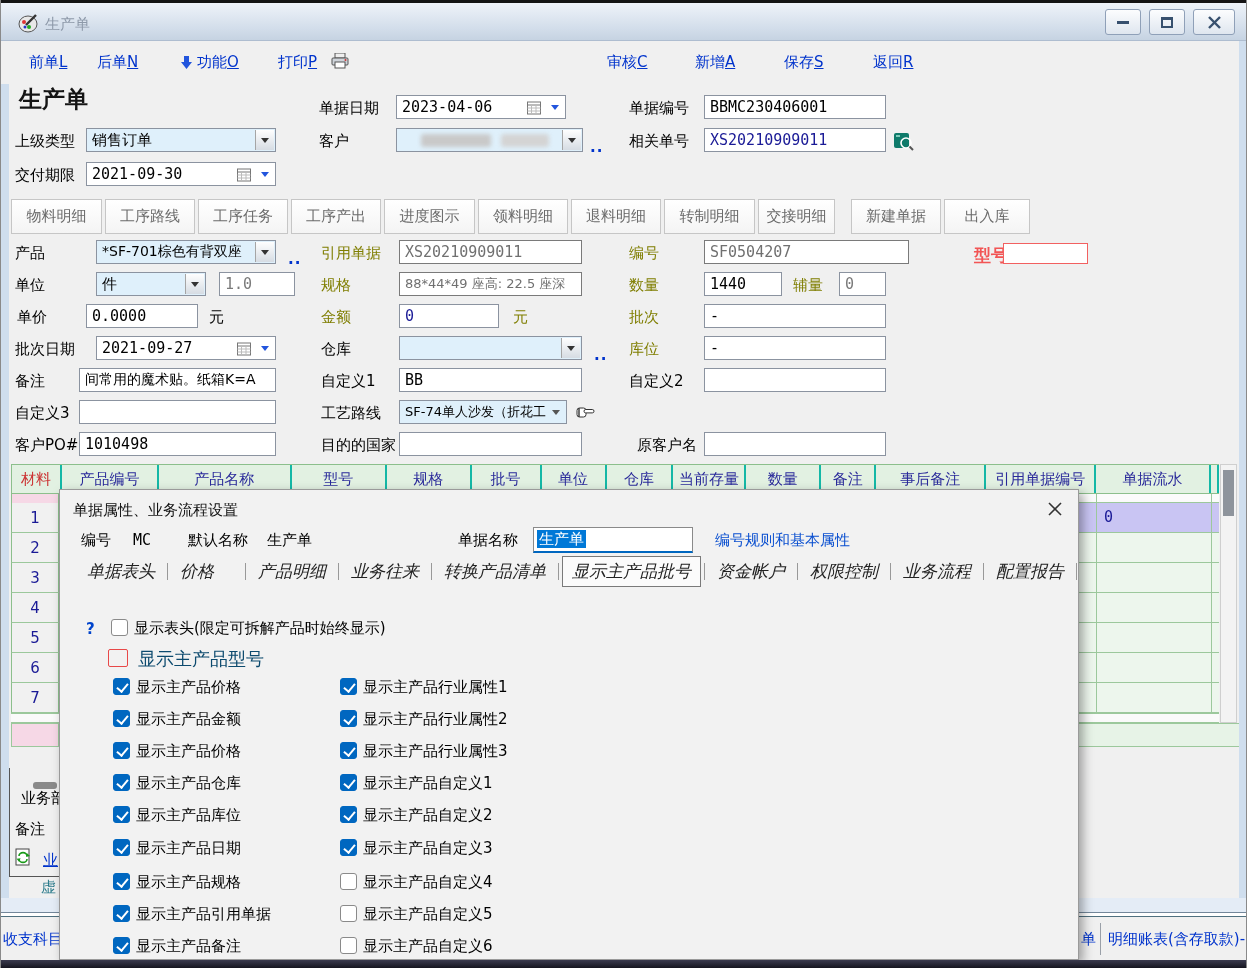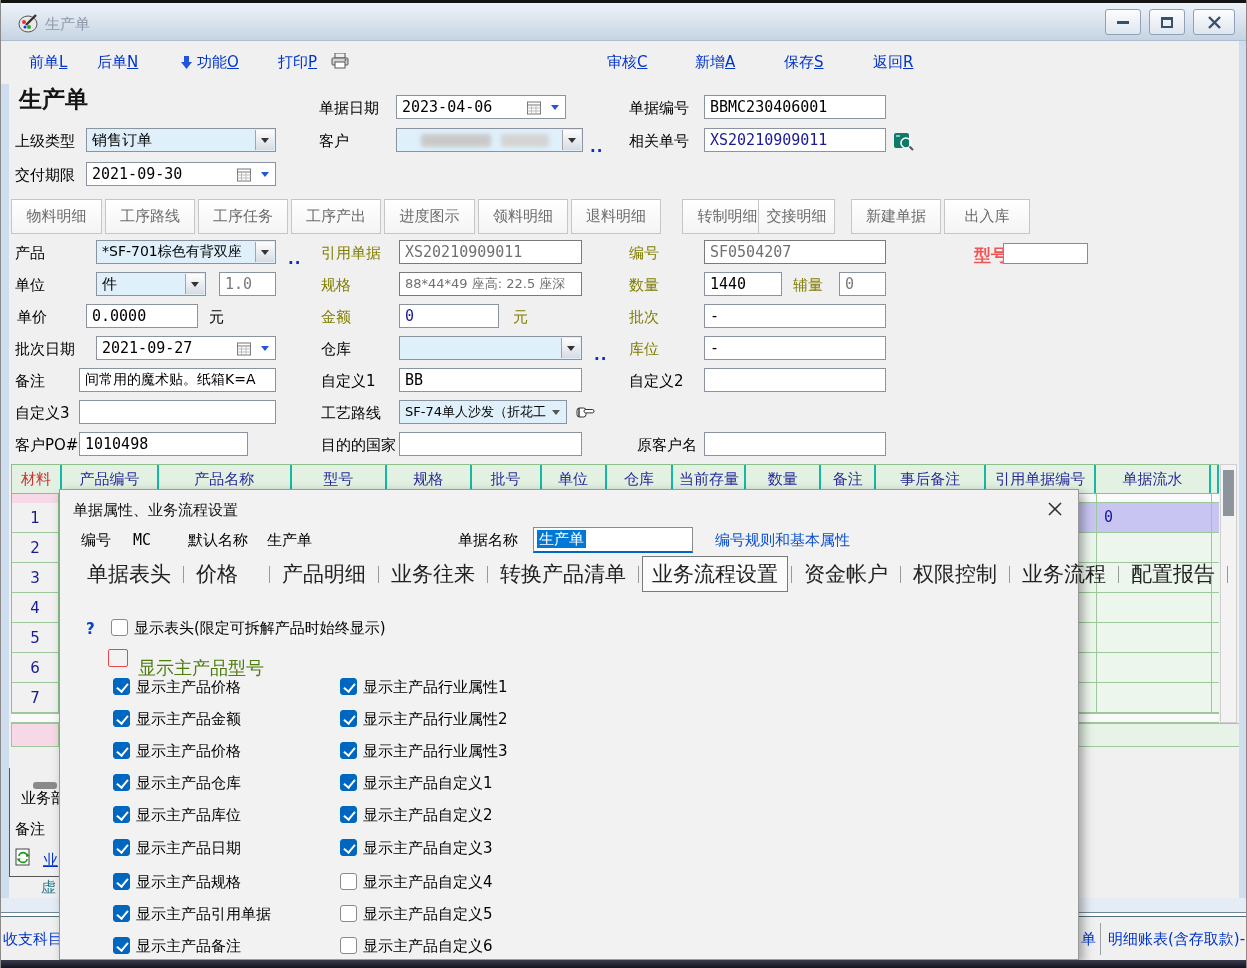--- a/index.html
+++ b/index.html
@@ -82,21 +82,21 @@
   #bottomedge { left:0; top:960px; width:1247px; height:8px;
      background:linear-gradient(#3a3a4e,#15151f); z-index:30; }
   .edgestrip { background:#cfdeee; }
 
   
   #dialog { left:58px; top:489px; width:1020px; height:471px; background:#f2f2f2;
      border:1px solid #9a9a9a; box-shadow:4px 4px 10px rgba(0,0,0,.35); z-index:10; }
   #dialog .dt { position:absolute; left:13px; top:11px; font-size:15px; color:#111; }
   #dlg-close { position:absolute; right:14px; top:10px; width:18px; height:18px; cursor:pointer; }
   .dtabrow { position:absolute; left:18px; top:66px; display:flex; align-items:center; }
-  .dtab { padding:3px 9px; font-size:21px; color:#222; cursor:pointer; white-space:nowrap; }
+  .dtab { padding:3px 9px; font-size:17px; color:#222; cursor:pointer; white-space:nowrap;font-style:italic; }
   .dtab.sel { border:1px solid #7a7a7a; background:#fbfbfb; }
   .dsep { width:1px; height:17px; background:#999; margin:0 3px; }
   .cb { position:absolute; width:17px; height:17px; border-radius:3px; background:#fff;
         border:1px solid #8a8a8a; cursor:pointer; }
   .cb.checked { background:#0067c0; border-color:#0067c0; }
   .cb.checked::after { content:""; position:absolute; left:5px; top:2px; width:5px; height:9px;
         border:solid #fff; border-width:0 2px 2px 0; transform:rotate(40deg); }
   .cb-red { position:absolute; width:20px; height:18px; border:1px solid #e84848;
         border-radius:2px; background:transparent; cursor:pointer; }
   .optlbl { position:absolute; font-size:15px; white-space:nowrap; }
@@ -214,42 +214,42 @@
       </div>
   </div>
 
   <div class="tabbtn" style="left:10px;width:91px">物料明细</div>
   <div class="tabbtn" style="left:104px;width:90px">工序路线</div>
   <div class="tabbtn" style="left:197px;width:90px">工序任务</div>
   <div class="tabbtn" style="left:290px;width:90px">工序产出</div>
   <div class="tabbtn" style="left:383px;width:91px">进度图示</div>
   <div class="tabbtn" style="left:477px;width:90px">领料明细</div>
   <div class="tabbtn" style="left:570px;width:90px">退料明细</div>
-  <div class="tabbtn" style="left:681px;width:91px">转制明细</div>
+  <div class="tabbtn" style="left:663px;width:91px">转制明细</div>
   <div class="tabbtn" style="left:757px;width:77px">交接明细</div>
   <div class="tabbtn" style="left:850px;width:90px">新建单据</div>
   <div class="tabbtn" style="left:943px;width:86px">出入库</div>
 
   <div class="lbl" style="left:14px;top:244px">产品</div>
   <div class="combo" style="left:95px;top:240px;width:180px">
     <span class="val" style="font-size:14px">*SF-701棕色有背双座</span>
     <div class="arrowbtn">
         <div class="tri"></div>
       </div>
   </div>
   <div class="dots" style="left:287px;top:250px">..</div>
 
   <div class="lbl" style="left:14px;top:276px">单位</div>
   <div class="combo" style="left:95px;top:272px;width:110px">
     <span class="val">件</span>
     <div class="arrowbtn">
         <div class="tri"></div>
       </div>
   </div>
-  <input class="inp gray" style="left: 218px; top: 272px; width: 57px; color: rgb(122, 122, 122);" value="1.0">
+  <input class="inp gray" style="left: 218px; top: 272px; width: 76px; color: rgb(122, 122, 122);" value="1.0">
 
   <div class="lbl" style="left:16px;top:308px">单价</div>
   <input class="inp" style="left: 85px; top: 304px; width: 112px;" value="0.0000">
   <div class="lbl" style="left:208px;top:308px">元</div>
 
   <div class="lbl" style="left:14px;top:340px">批次日期</div>
   <div class="combo" style="left:95px;top:336px;width:180px;background:#fff">
     <span class="val mono">2021-09-27</span>
     <svg class="abs" style="right:24px;top:5px" width="14" height="14" viewBox="0 0 14 14">
       <rect x="0.5" y="1" width="13" height="12" fill="#fff" stroke="#777"></rect>
@@ -264,21 +264,21 @@
       </div>
   </div>
 
   <div class="lbl" style="left:14px;top:372px">备注</div>
   <input class="inp cjk" style="left: 78px; top: 368px; width: 197px; font-size: 14px;" value="间常用的魔术贴。纸箱K=A">
 
   <div class="lbl" style="left:14px;top:404px">自定义3</div>
   <input class="inp" style="left: 78px; top: 400px; width: 197px;" value="">
 
   <div class="lbl" style="left:14px;top:436px">客户PO#</div>
-  <input class="inp" style="left: 78px; top: 432px; width: 169px;" value="1010498">
+  <input class="inp" style="left: 78px; top: 432px; width: 197px;" value="1010498">
 
   <div class="lbl olv" style="left:320px;top:244px">引用单据</div>
   <input class="inp gray" style="left: 398px; top: 240px; width: 183px; color: rgb(112, 112, 112); border-color: rgb(122, 122, 122);" value="XS20210909011">
 
   <div class="lbl olv" style="left:320px;top:276px">规格</div>
   <input class="inp cjk gray" style="left: 398px; top: 272px; width: 183px; color: rgb(112, 112, 112); border-color: rgb(122, 122, 122); font-size: 13px;" value="88*44*49 座高: 22.5 座深">
 
   <div class="lbl olv" style="left:320px;top:308px">金额</div>
   <input class="inp navy" style="left: 398px; top: 304px; width: 100px; color: rgb(26, 26, 150);" value="0">
   <div class="lbl olv" style="left:512px;top:308px">元</div>
@@ -304,21 +304,21 @@
   <svg class="abs" style="left:575px;top:404px" width="20" height="15" viewBox="0 0 20 15">
     <rect x="1" y="4" width="9" height="9" rx="2.5" fill="#fff" stroke="#333"></rect>
     <rect x="8" y="5.5" width="10" height="3.4" rx="1.7" fill="#fff" stroke="#333"></rect>
     <line x1="3" y1="4" x2="3" y2="13" stroke="#333" stroke-width="1.4"></line>
   </svg>
 
   <div class="lbl" style="left:320px;top:436px">目的的国家</div>
   <input class="inp" style="left: 398px; top: 432px; width: 183px;" value="">
 
   <div class="lbl olv" style="left:628px;top:244px">编号</div>
-  <input class="inp gray" style="left: 703px; top: 240px; width: 182px; color: rgb(112, 112, 112); border-color: rgb(122, 122, 122);" value="SF0504207">
+  <input class="inp gray" style="left: 703px; top: 240px; width: 205px; color: rgb(112, 112, 112); border-color: rgb(122, 122, 122);" value="SF0504207">
 
   <div class="lbl olv" style="left:628px;top:276px">数量</div>
   <input class="inp" style="left: 703px; top: 272px; width: 78px;" value="1440">
   <div class="lbl olv" style="left:792px;top:276px">辅量</div>
   <input class="inp gray" style="left: 838px; top: 272px; width: 47px; color: rgb(122, 122, 122);" value="0">
 
   <div class="lbl olv" style="left:628px;top:308px">批次</div>
   <input class="inp" style="left: 703px; top: 304px; width: 182px;" value="-">
 
   <div class="lbl olv" style="left:628px;top:340px">库位</div>
@@ -427,38 +427,38 @@
       <div class="dtab">单据表头</div>
         <div class="dsep"></div>
       <div class="dtab" style="padding-right:28px">价格</div>
         <div class="dsep"></div>
       <div class="dtab">产品明细</div>
         <div class="dsep"></div>
       <div class="dtab">业务往来</div>
         <div class="dsep"></div>
       <div class="dtab">转换产品清单</div>
         <div class="dsep"></div>
-      <div class="dtab sel">业务流程设置</div>
+      <div class="dtab sel">显示主产品批号</div>
         <div class="dsep"></div>
       <div class="dtab">资金帐户</div>
         <div class="dsep"></div>
       <div class="dtab">权限控制</div>
         <div class="dsep"></div>
       <div class="dtab">业务流程</div>
         <div class="dsep"></div>
       <div class="dtab">配置报告</div>
         <div class="dsep"></div>
     </div>
 
     <div class="optlbl" style="left:26px;top:130px;color:#0044cc;font-weight:bold">?</div>
     <span class="cb" style="left:51px;top:129px"></span>
     <div class="optlbl" style="left:74px;top:129px">显示表头(限定可拆解产品时始终显示)</div>
 
     <span class="cb-red" style="left:48px;top:159px"></span>
-    <div class="optlbl" style="left:78px;top:166px;color:#4d7c0f;font-size:18px">显示主产品型号</div>
+    <div class="optlbl" style="left:78px;top:157px;color:#0c4a6e;font-size:18px">显示主产品型号</div>
 
     <span class="cb checked" style="left:53px;top:188px"></span>
     <div class="optlbl" style="left:76px;top:188px">显示主产品价格</div>
     <span class="cb checked" style="left:280px;top:188px"></span>
     <div class="optlbl" style="left:303px;top:188px">显示主产品行业属性1</div>
 
     <span class="cb checked" style="left:53px;top:220px"></span>
     <div class="optlbl" style="left:76px;top:220px">显示主产品金额</div>
     <span class="cb checked" style="left:280px;top:220px"></span>
     <div class="optlbl" style="left:303px;top:220px">显示主产品行业属性2</div>

